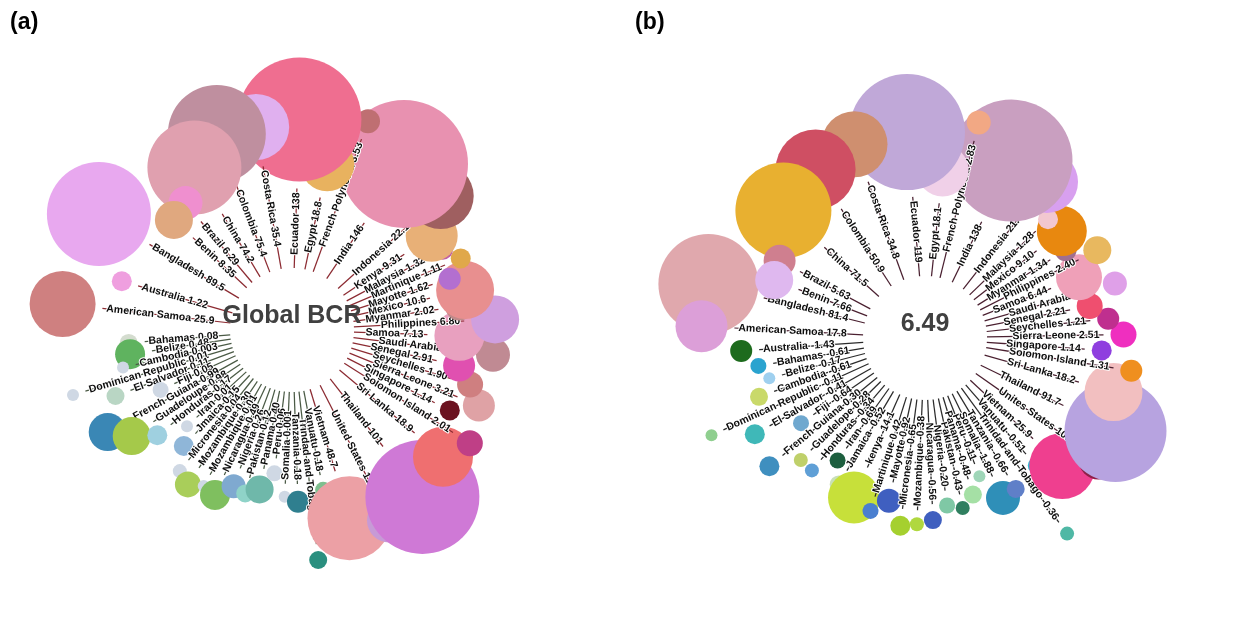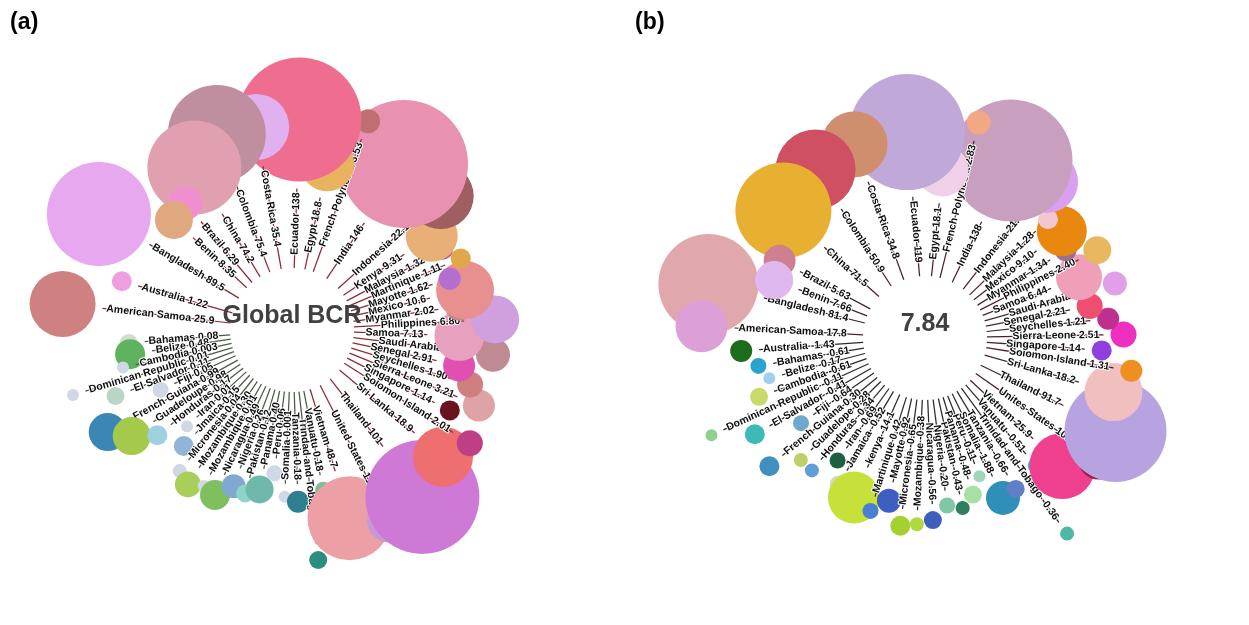--- a/index.html
+++ b/index.html
@@ -353,17 +353,17 @@
         <circle cx="158.4" cy="210.5" r="48" fill="#e8b030"></circle>
         <text x="202.3" y="250.0" font-size="10.5" text-anchor="start" dominant-baseline="middle" transform="rotate(42.00 202.3 250.0)">China 71.5</text>
         <line x1="245.3" y1="308.9" x2="174.9" y2="271.5" stroke="#4a2030" stroke-width="1.25"></line>
         <circle cx="154.6" cy="260.7" r="16" fill="#cf7f8f"></circle>
         <text x="178.5" y="273.4" font-size="10.5" text-anchor="start" dominant-baseline="middle" transform="rotate(28.00 178.5 273.4)">Brazil 5.63</text>
         <line x1="242.1" y1="315.8" x2="173.5" y2="289.4" stroke="#4a2030" stroke-width="1.25"></line>
         <circle cx="149.2" cy="280.1" r="19" fill="#dfb8ef"></circle>
         <text x="177.2" y="290.9" font-size="10.5" text-anchor="start" dominant-baseline="middle" transform="rotate(21.00 177.2 290.9)">Benin 7.66</text>
       </svg>
     <div class="hub" id="hub-b" style="left: 180px; top: 308px; width: 240px;">
-      <div class="l2">7.84</div>
+      <div class="l2">6.49</div>
     </div>
   </div>
 
 </div>
 
 </body></html>

